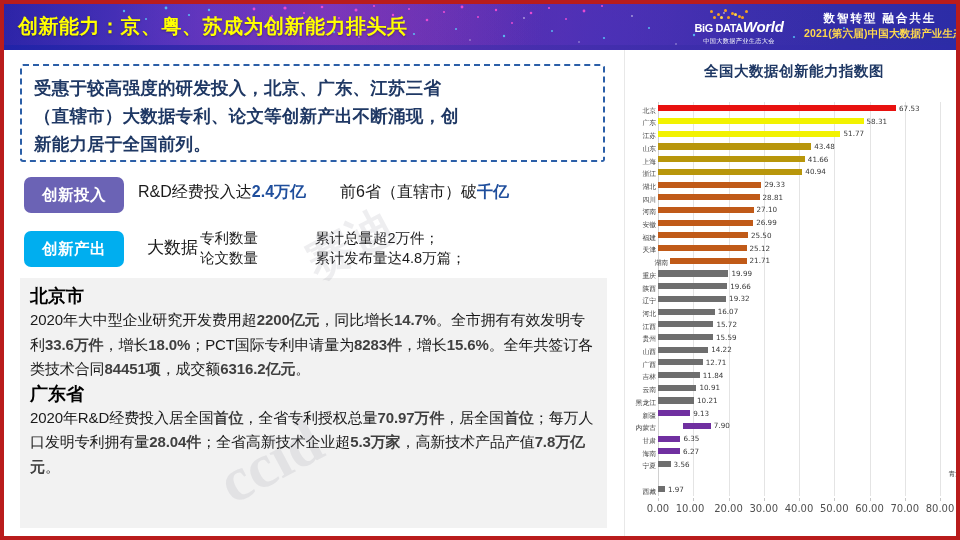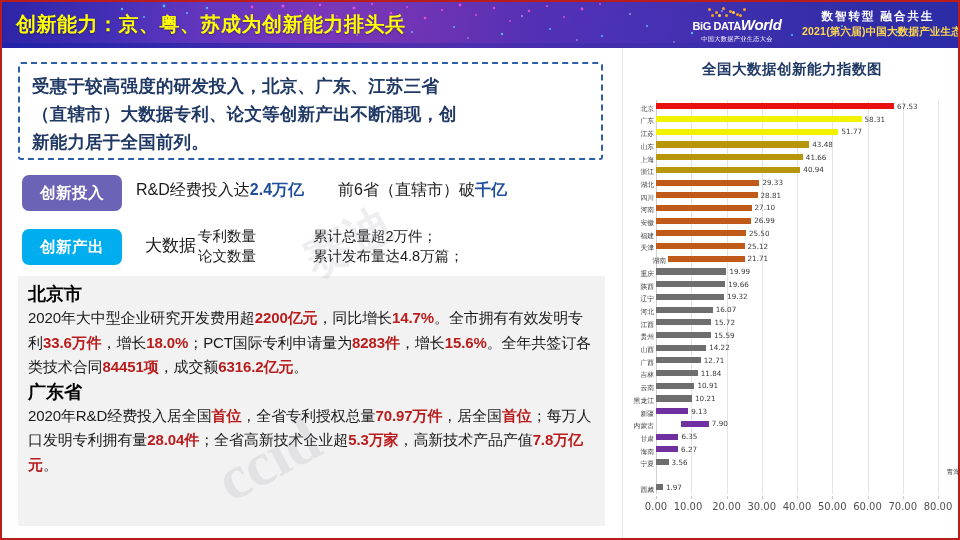--- a/index.html
+++ b/index.html
@@ -6,21 +6,21 @@
   html, body {
     width: 960px; height: 540px;
     font-family: "Liberation Sans", "DejaVu Sans", sans-serif;
     background: #ffffff;
     overflow: hidden;
   }
   #slide {
     position: relative;
     width: 960px; height: 540px;
     background: #ffffff;
-    border: 2px solid #b91c1c;
+    border: 4px solid #b91c1c;
     overflow: hidden;
   }
 
   
   #header {
     position: absolute; left: 0; top: 0;
     width: 960px; height: 46px;
     background:
       radial-gradient(circle at 22% 30%, rgba(120,60,200,0.55) 0%, rgba(120,60,200,0) 42%),
       radial-gradient(circle at 34% 10%, rgba(200,60,190,0.45) 0%, rgba(200,60,190,0) 34%),
@@ -122,21 +122,21 @@
     padding: 6px 8px 0 10px;
   }
   .region-name {
     font-size: 18px; font-weight: bold; color: #000000;
     line-height: 24px;
   }
   .region-body {
     font-size: 15px; color: #1a1a1a; line-height: 24.5px;
     letter-spacing: -.1px;
   }
-  .region-body .r { color: #b91c1c; font-weight: bold; }
+  .region-body .r { color: #404040; font-weight: bold; }
 
   
   #watermark {
     position: absolute; left: 0; top: 0; width: 960px; height: 540px;
     pointer-events: none;
     font-family: "Liberation Serif", serif;
     color: rgba(120,120,140,0.13);
     font-size: 62px; font-weight: bold;
     transform: rotate(-28deg);
     transform-origin: 50% 50%;

